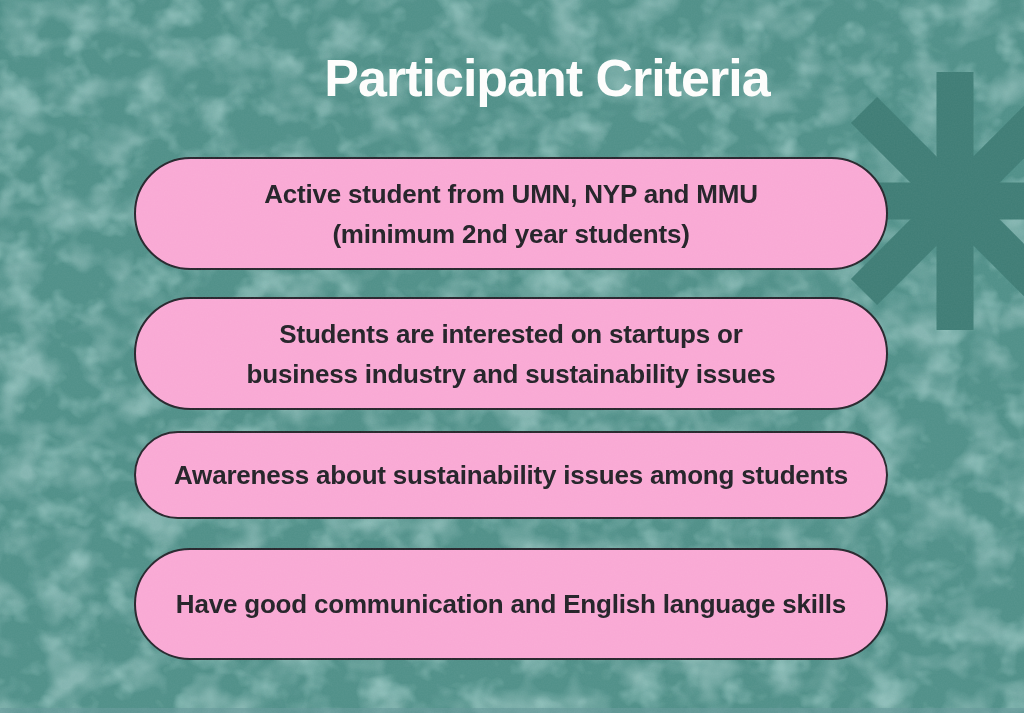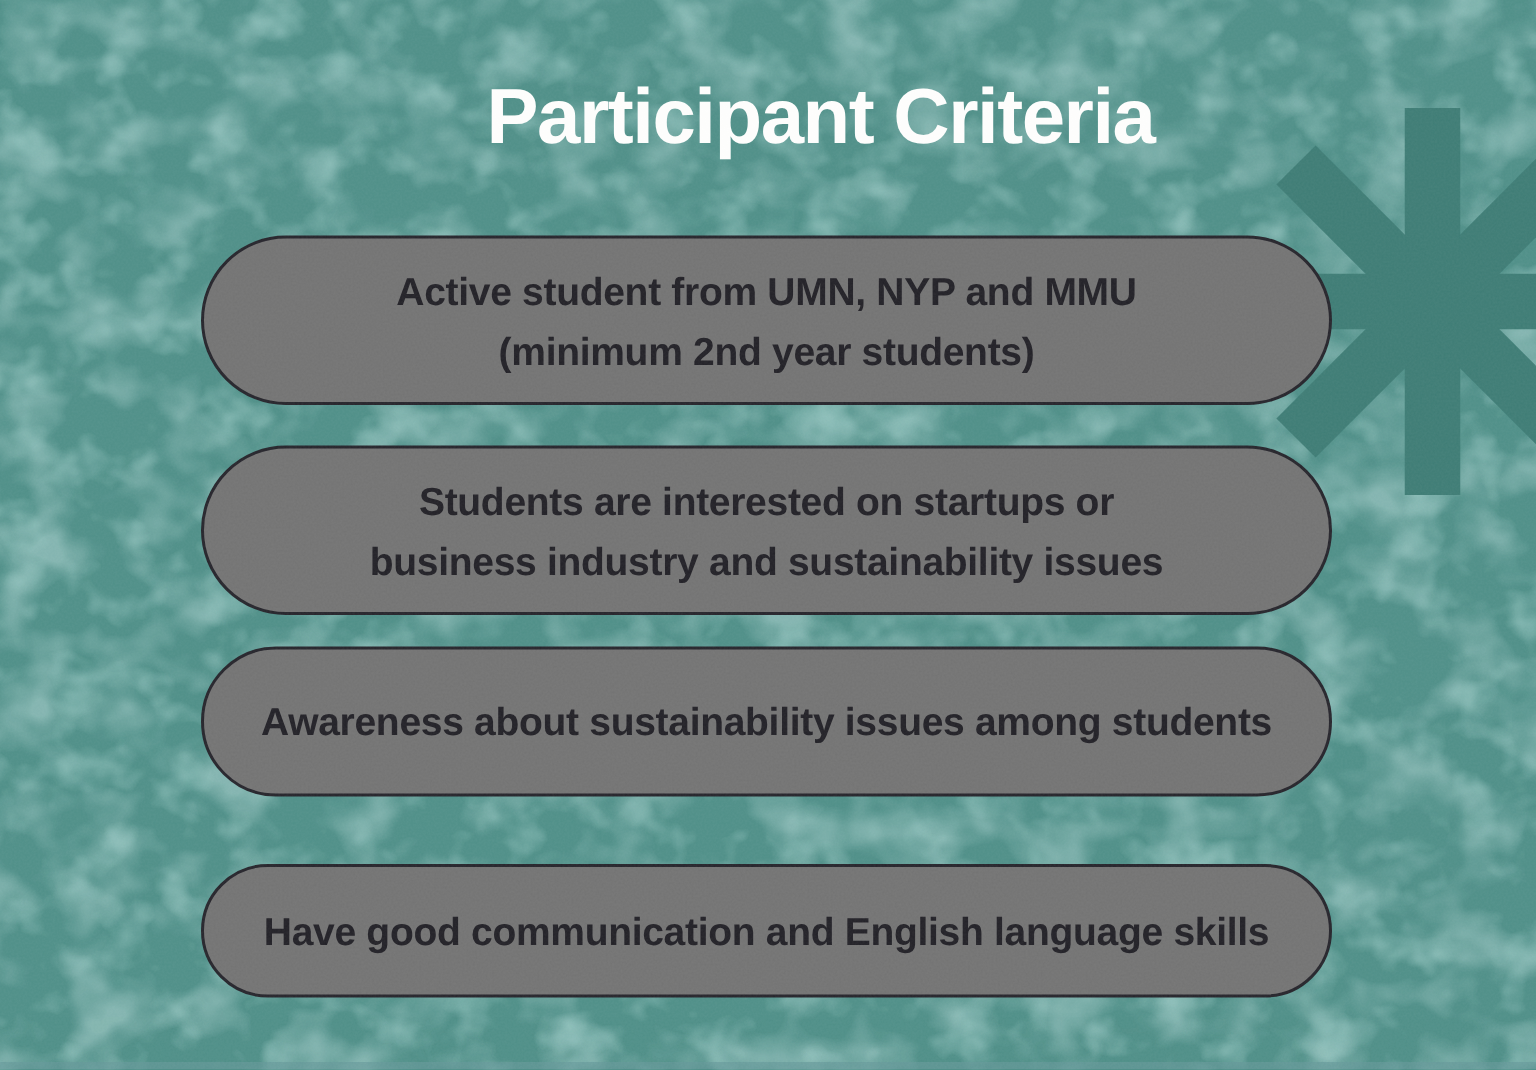--- a/index.html
+++ b/index.html
@@ -40,32 +40,32 @@
     font-weight: 700;
     letter-spacing: -1px;
     padding-left: 35px;
   }
 
   .card {
     position: absolute;
     left: 134px;
     width: 754px;
     box-sizing: border-box;
-    background: #737373;
+    background: #f9a8d4;
     border: 2px solid #26252c;
     border-radius: 999px;
     display: flex;
     align-items: center;
     justify-content: center;
     text-align: center;
   }
   .card-1 { top: 157px; height: 113px; }
   .card-2 { top: 297px; height: 113px; justify-content: center; }
-  .card-3 { top: 431px; height: 100px; }
-  .card-4 { top: 576px; height: 89px; }
+  .card-3 { top: 431px; height: 88px; }
+  .card-4 { top: 548px; height: 112px; }
 
   .card-text {
     white-space: pre-line;
     color: #222127;
     font-size: 26px;
     line-height: 40px;
     font-weight: 700;
     letter-spacing: -0.2px;
     padding: 0 30px;
   }

